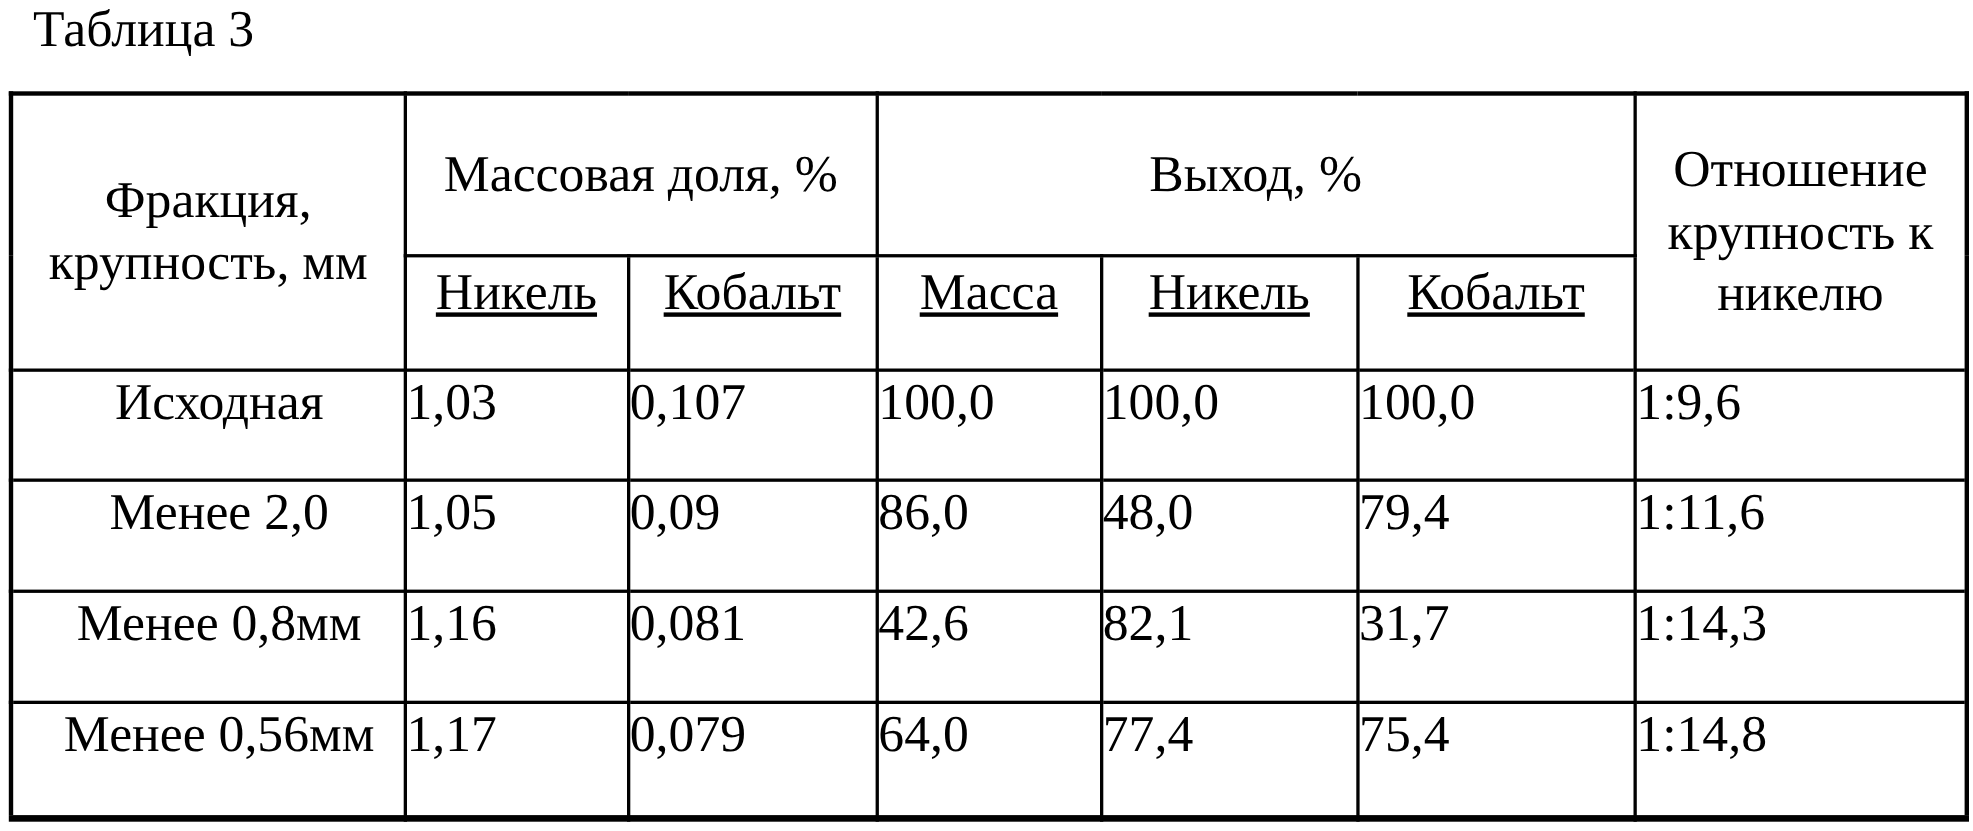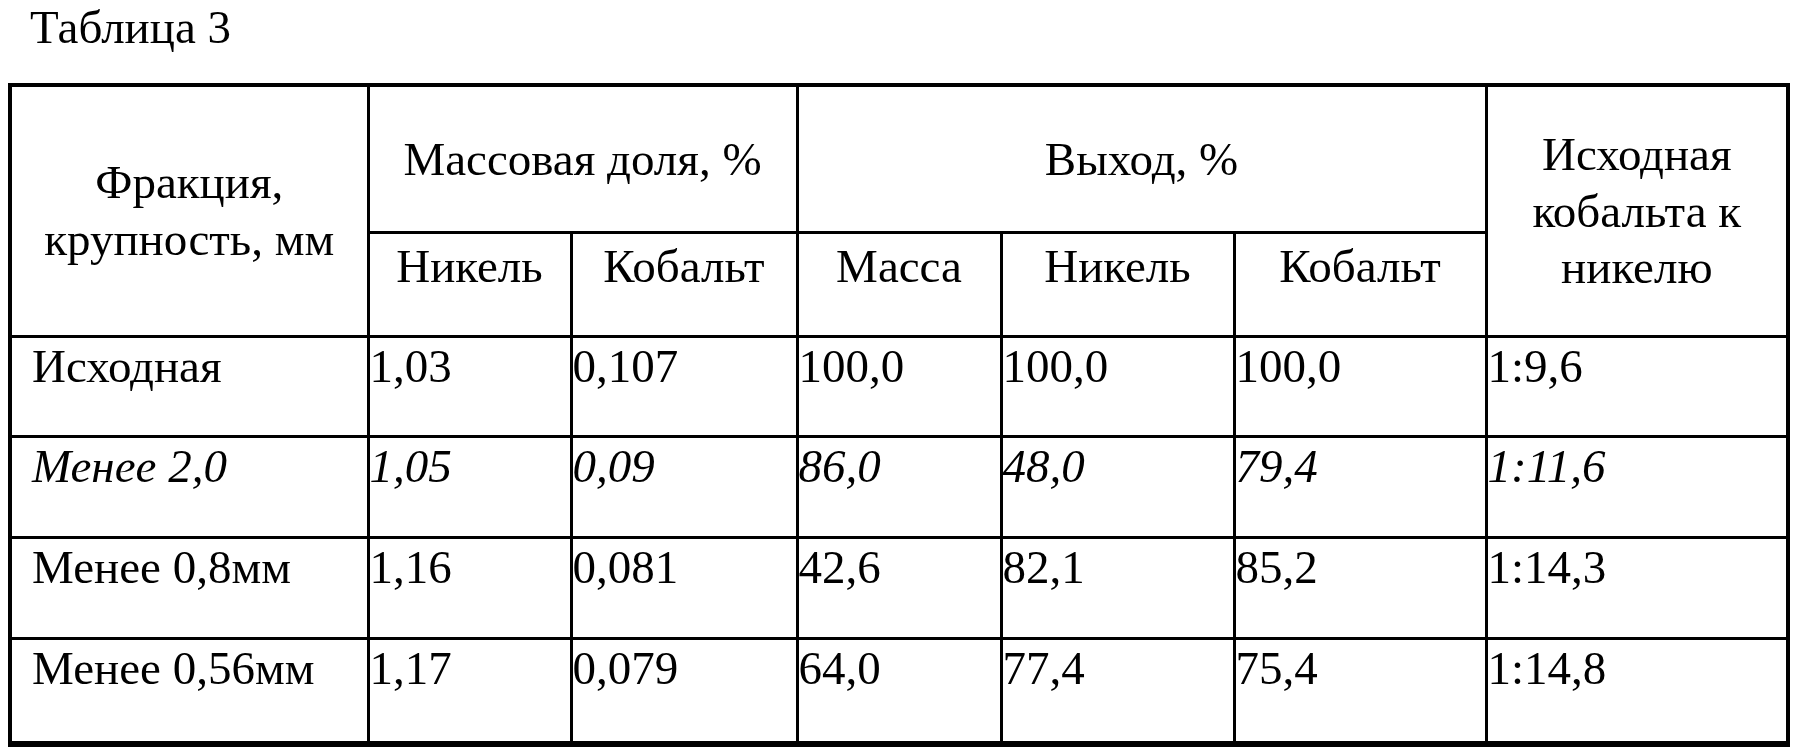--- a/index.html
+++ b/index.html
@@ -42,45 +42,45 @@
     padding: 0;
     color: #000000;
     background: #ffffff;
     overflow: hidden;
   }
   
   table.grid { border: 4px solid #000000; border-bottom-width: 6px; }
 
   
   thead tr.group-row { height: 147px; }
-  thead tr.sub-row   { height: 104px; }
+  thead tr.sub-row   { height: 104px; text-decoration: underline; }
   thead th {
     text-align: center;
     vertical-align: middle;
     line-height: 1.5;
   }
   thead tr.sub-row th {
     vertical-align: top;
     padding-top: 4px;
     line-height: 1.2;
   }
   thead th.span-header { padding: 0 10px; }
 
   
   tbody tr { height: 100px; }
-  tbody tr:nth-child(2) { height: 101px; font-style: italic; }
+  tbody tr:nth-child(2) { height: 101px; }
   tbody tr:nth-child(3) { height: 101px; }
   tbody tr:nth-child(4) { height: 106px; }
   tbody td {
     text-align: left;
     vertical-align: top;
     padding-top: 2px;
   }
   tbody td.frac {
-    text-align: left;
+    text-align: center;
     padding-left: 20px;
   }
 </style>
 </head>
 <body>
 
 <div class="page">
 
   <div class="caption">Таблица 3</div>
 
@@ -92,21 +92,21 @@
       <col style="width:204px">
       <col style="width:233px">
       <col style="width:252px">
       <col style="width:302px">
     </colgroup>
     <thead>
       <tr class="group-row">
         <th rowspan="2" class="span-header">Фракция, крупность, мм</th>
         <th colspan="2" class="span-header">Массовая доля, %</th>
         <th colspan="3" class="span-header">Выход, %</th>
-        <th rowspan="2" class="span-header">Исходная кобальта к никелю</th>
+        <th rowspan="2" class="span-header">Отношение крупность к никелю</th>
       </tr>
       <tr class="sub-row">
         <th>Никель</th>
         <th>Кобальт</th>
         <th>Масса</th>
         <th>Никель</th>
         <th>Кобальт</th>
       </tr>
     </thead>
     <tbody>
@@ -127,21 +127,21 @@
         <td>48,0</td>
         <td>79,4</td>
         <td>1:11,6</td>
       </tr>
       <tr>
         <td class="frac">Менее 0,8мм</td>
         <td>1,16</td>
         <td>0,081</td>
         <td>42,6</td>
         <td>82,1</td>
-        <td>85,2</td>
+        <td>31,7</td>
         <td>1:14,3</td>
       </tr>
       <tr>
         <td class="frac">Менее 0,56мм</td>
         <td>1,17</td>
         <td>0,079</td>
         <td>64,0</td>
         <td>77,4</td>
         <td>75,4</td>
         <td>1:14,8</td>

